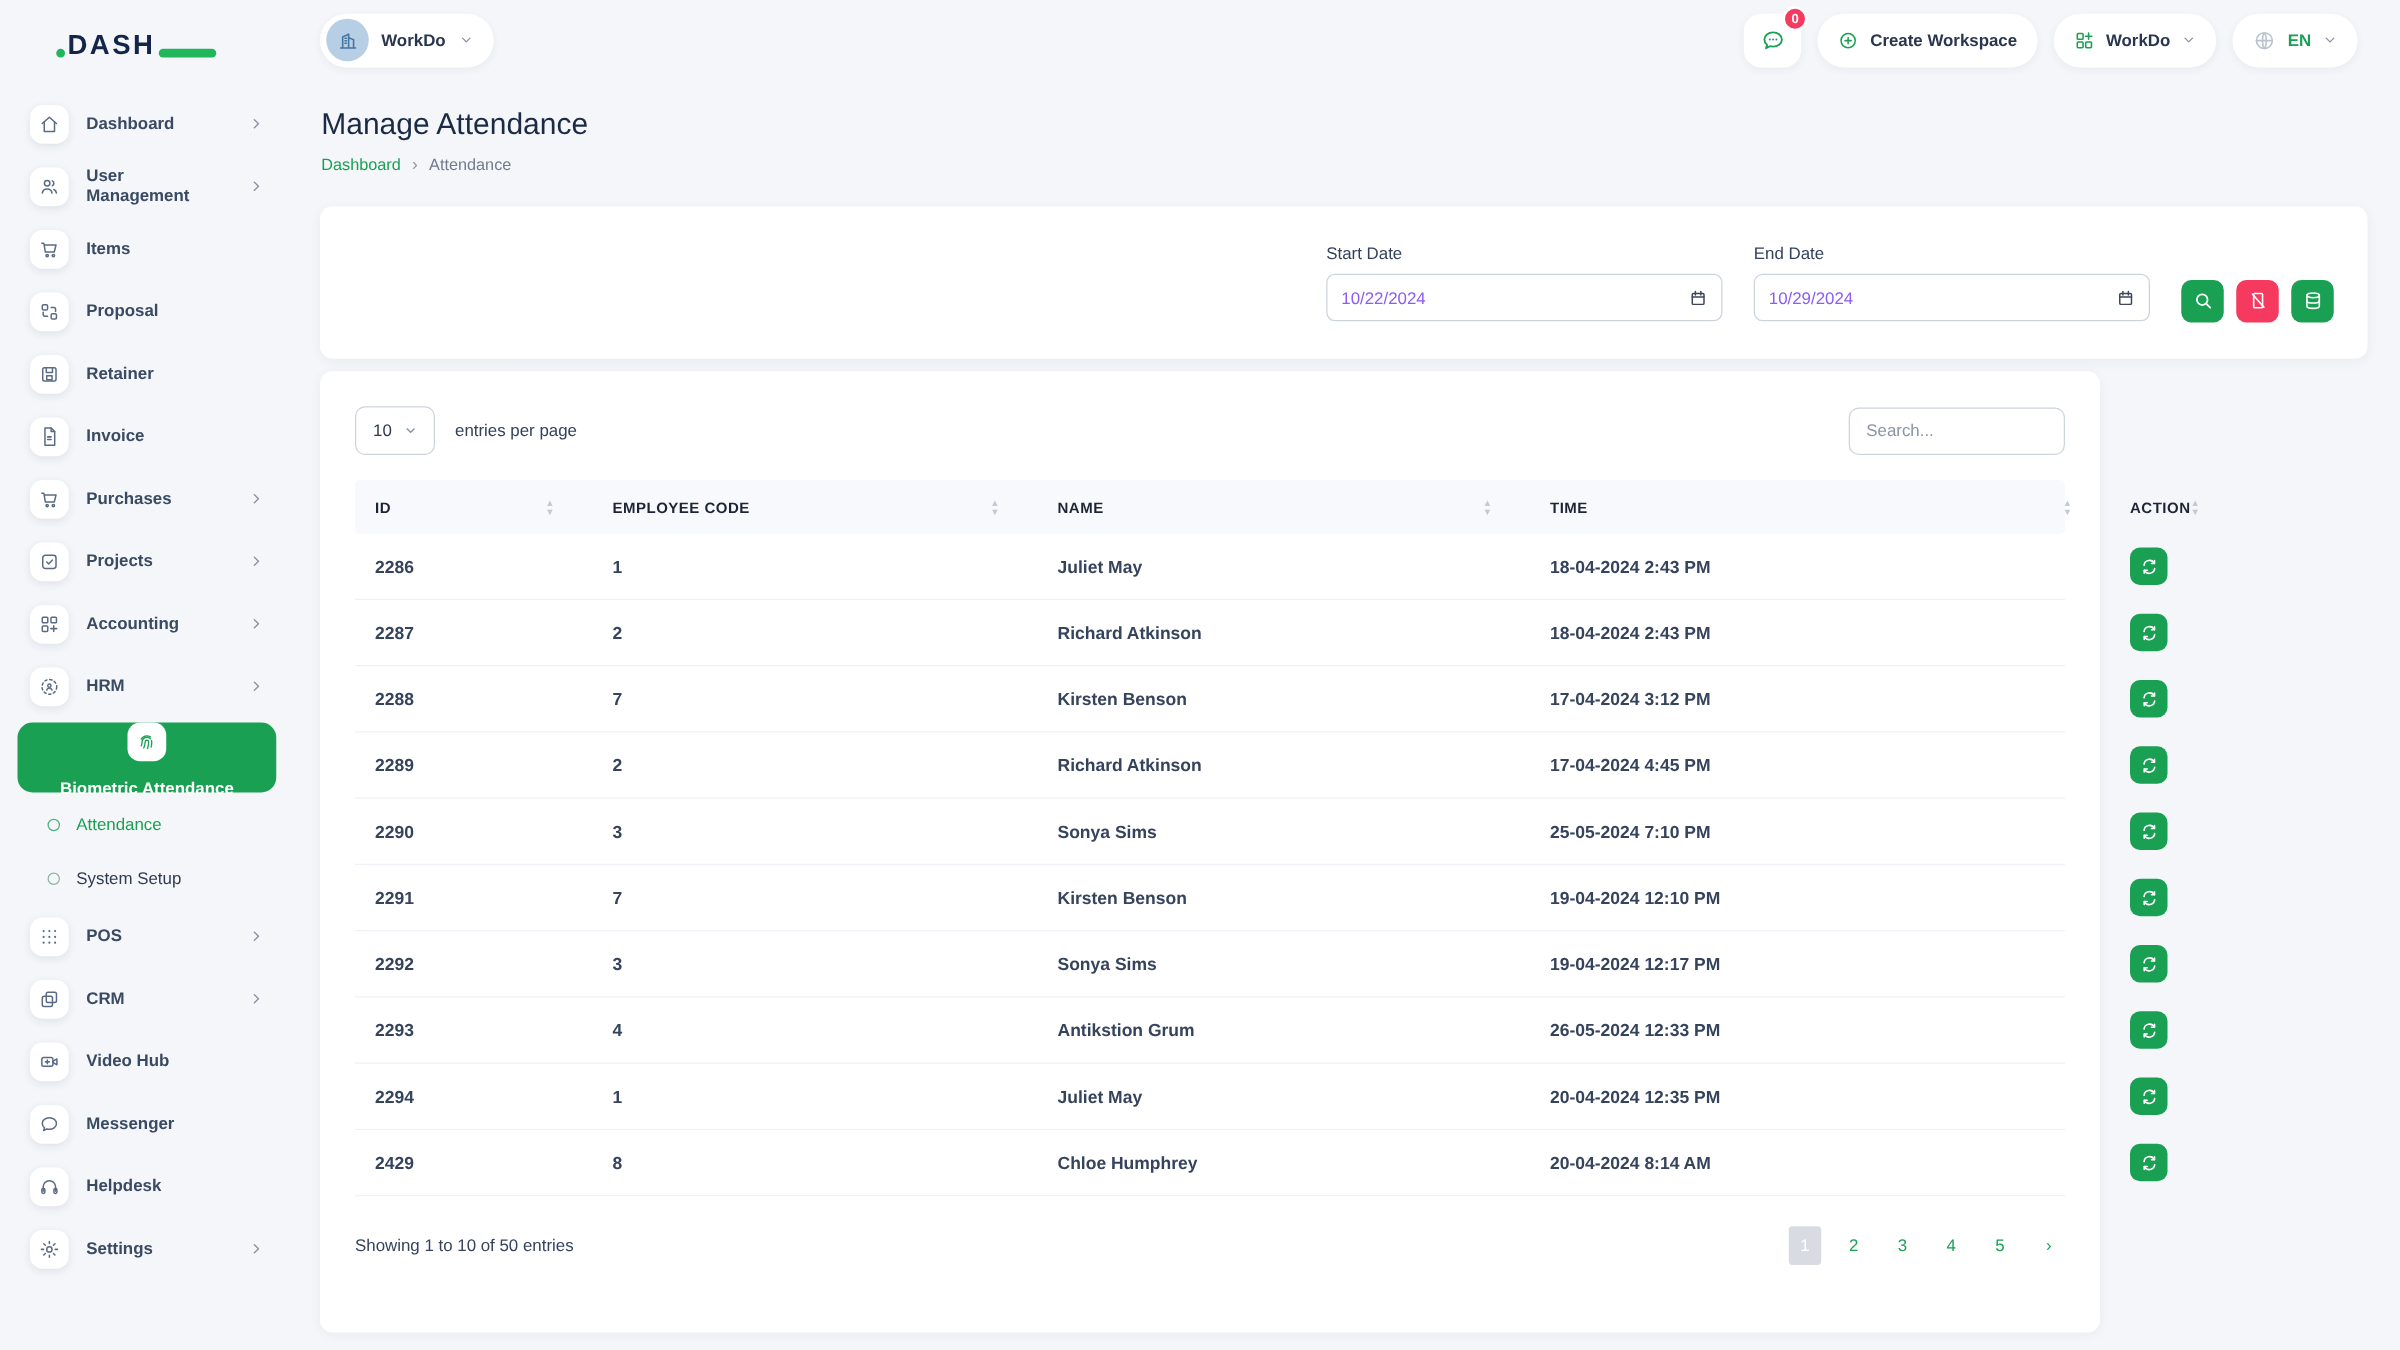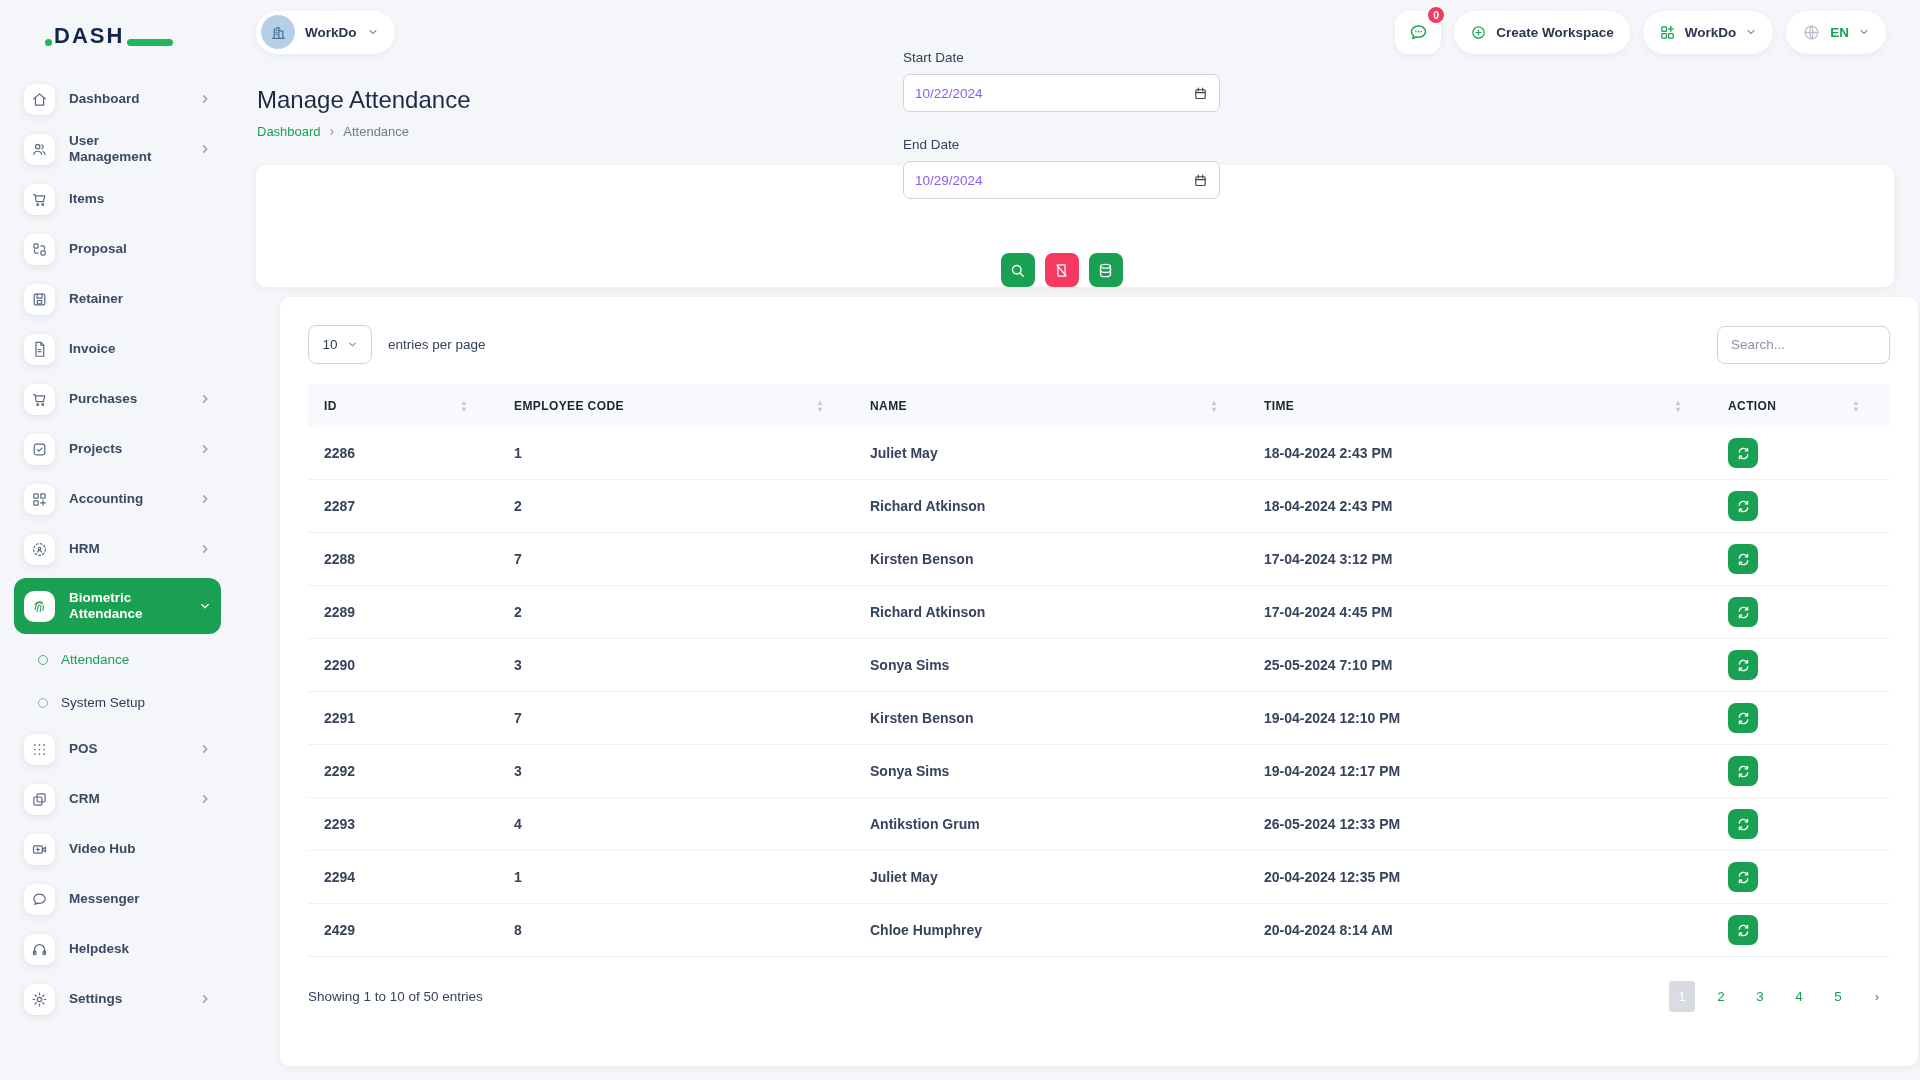--- a/index.html
+++ b/index.html
@@ -19,21 +19,21 @@
   .logo-text { font-size: 22px; font-weight: bold; letter-spacing: 2px; color: #13264a; }
   .logo-dot { position: absolute; left: 45px; top: 25px; width: 7px; height: 7px; border-radius: 50%; background: #22b65c; }
   .logo-bar { position: absolute; left: 127px; top: 25px; width: 46px; height: 7px; border-radius: 4px; background: #22b65c; }
   .menu { padding: 16px 12px 0 14px; }
   .side-item { height: 50px; display: flex; align-items: center; gap: 14px; padding: 0 10px; cursor: pointer; border-radius: 12px; }
   .chip { width: 31px; height: 31px; border-radius: 10px; background: #fff; box-shadow: 0 2px 7px rgba(30,45,80,.10); display: flex; align-items: center; justify-content: center; color: #5b6b85; flex: none; }
   .chip svg { width: 17px; height: 17px; }
   .side-label { font-size: 13.5px; font-weight: bold; color: #3a4a63; flex: 1; line-height: 1.2; }
   .side-chevron { color: #8a94a6; }
   .side-chevron svg { width: 12px; height: 12px; }
-  .side-item.active { background: #1aa053; height: 56px; margin: 4px 0; }
+  .side-item.active { background: #1aa053; height: 56px; margin: 4px 0; flex-direction: column; }
   .side-item.active .side-label, .side-item.active .side-chevron { color: #fff; }
   .side-item.active .chip { color: #1aa053; box-shadow: none; }
   .sub-item { height: 43px; display: flex; align-items: center; gap: 13px; padding-left: 24px; font-size: 13.5px; color: #2f3b52; cursor: pointer; }
   .sub-item .bullet { width: 10px; height: 10px; border: 1.6px solid #8fb39c; border-radius: 50%; flex: none; }
   .sub-item.active { color: #1aa053; }
   .sub-item.active .bullet { border-color: #49b27a; }
 
   
   .topbar { position: absolute; left: 256px; right: 34px; top: 10px; height: 44px; display: flex; justify-content: space-between; align-items: center; }
   .ws-pill { background: #fff; border-radius: 24px; height: 43px; padding: 0 16px 0 5px; display: flex; align-items: center; gap: 10px; box-shadow: 0 2px 7px rgba(30,45,80,.06); cursor: pointer; }
@@ -53,34 +53,34 @@
   
   .page-head { position: absolute; left: 257px; top: 86px; }
   .page-title { font-size: 24px; font-weight: normal; color: #1c2b45; }
   .breadcrumb { margin-top: 9px; display: flex; align-items: center; gap: 9px; font-size: 13px; }
   .bc-link { color: #1aa053; cursor: pointer; }
   .bc-sep { color: #8a94a6; font-size: 14px; }
   .bc-current { color: #707b8e; }
 
   
   .card { background: #fff; border-radius: 10px; box-shadow: 0 2px 9px rgba(30,45,80,.05); }
-  .filter-card { position: absolute; left: 256px; top: 165px; width: 1638px; height: 122px; display: flex; align-items: center; justify-content: flex-end; gap: 25px; padding-right: 27px; flex-direction: column; }
+  .filter-card { position: absolute; left: 256px; top: 165px; width: 1638px; height: 122px; display: flex; align-items: center; justify-content: flex-end; gap: 25px; padding-right: 27px; }
   .field-group { width: 317px; }
   .field-label { font-size: 13.5px; color: #33415c; margin-bottom: 9px; }
   .date-box { height: 38px; border: 1px solid #ced4dd; border-radius: 7px; display: flex; align-items: center; padding: 0 11px; background: #fff; }
   .date-input { border: none; outline: none; flex: 1; font-size: 13.5px; color: #8b5cf6; font-family: "Liberation Sans", sans-serif; background: transparent; }
   .cal-icon { color: #3c4656; cursor: pointer; } .cal-icon svg { width: 15px; height: 15px; }
   .filter-btns { display: flex; gap: 10px; margin-top: 29px; }
   .sq-btn { width: 34px; height: 34px; border: none; border-radius: 8px; display: flex; align-items: center; justify-content: center; color: #fff; cursor: pointer; }
   .sq-btn svg { width: 17px; height: 17px; }
   .btn-green { background: #1aa053; }
   .btn-pink { background: #f5395f; }
 
   
-  .table-card { position: absolute; left: 256px; top: 297px; width: 1638px; height: 769px; padding: 28px 28px 0; margin-left: 24px; }
+  .table-card { position: absolute; left: 256px; top: 297px; width: 1424px; height: 769px; padding: 28px 28px 0; }
   .controls { display: flex; justify-content: space-between; align-items: center; }
   .page-size-wrap { display: flex; align-items: center; gap: 16px; }
   .select-box { width: 64px; height: 39px; border: 1px solid #ced4dd; border-radius: 8px; display: flex; align-items: center; justify-content: center; gap: 9px; font-size: 13.5px; color: #2e3a50; cursor: pointer; background: #fff; }
   .select-box .chev svg { width: 11px; height: 11px; }
   .entries-label { font-size: 13.5px; color: #33415c; }
   .search-input { width: 173px; height: 38px; border: 1px solid #ced4dd; border-radius: 8px; padding: 0 13px; font-size: 13.5px; color: #2e3a50; outline: none; font-family: "Liberation Sans", sans-serif; }
   .search-input::placeholder { color: #8a94a6; }
 
   .grid-row { display: grid; grid-template-columns: 190px 356px 394px 464px 1fr; }
   .thead { margin-top: 20px; background: #f7f9fc; height: 43px; border-radius: 4px; }

